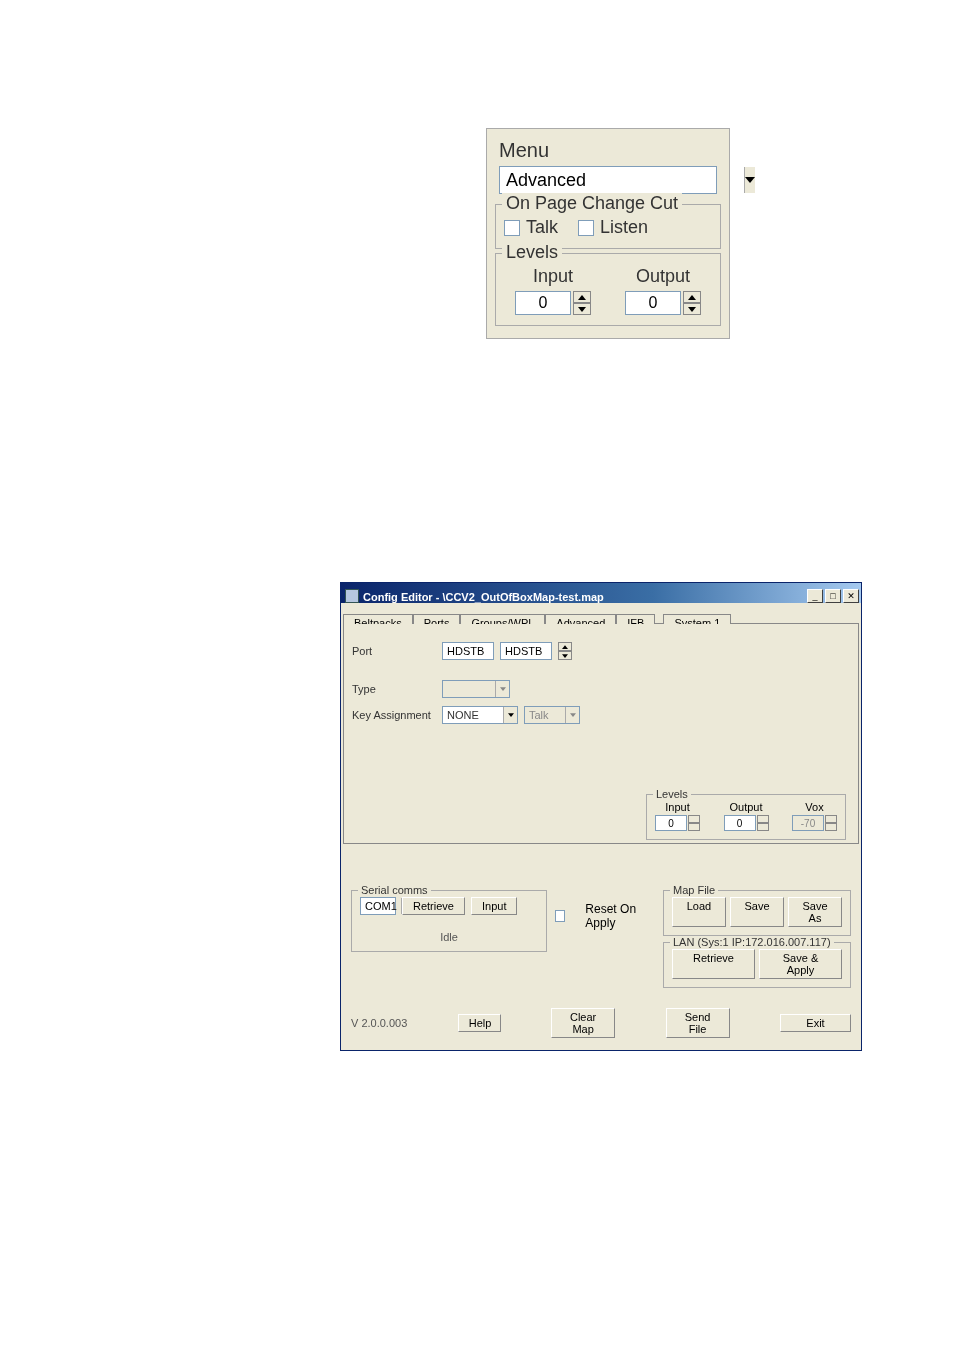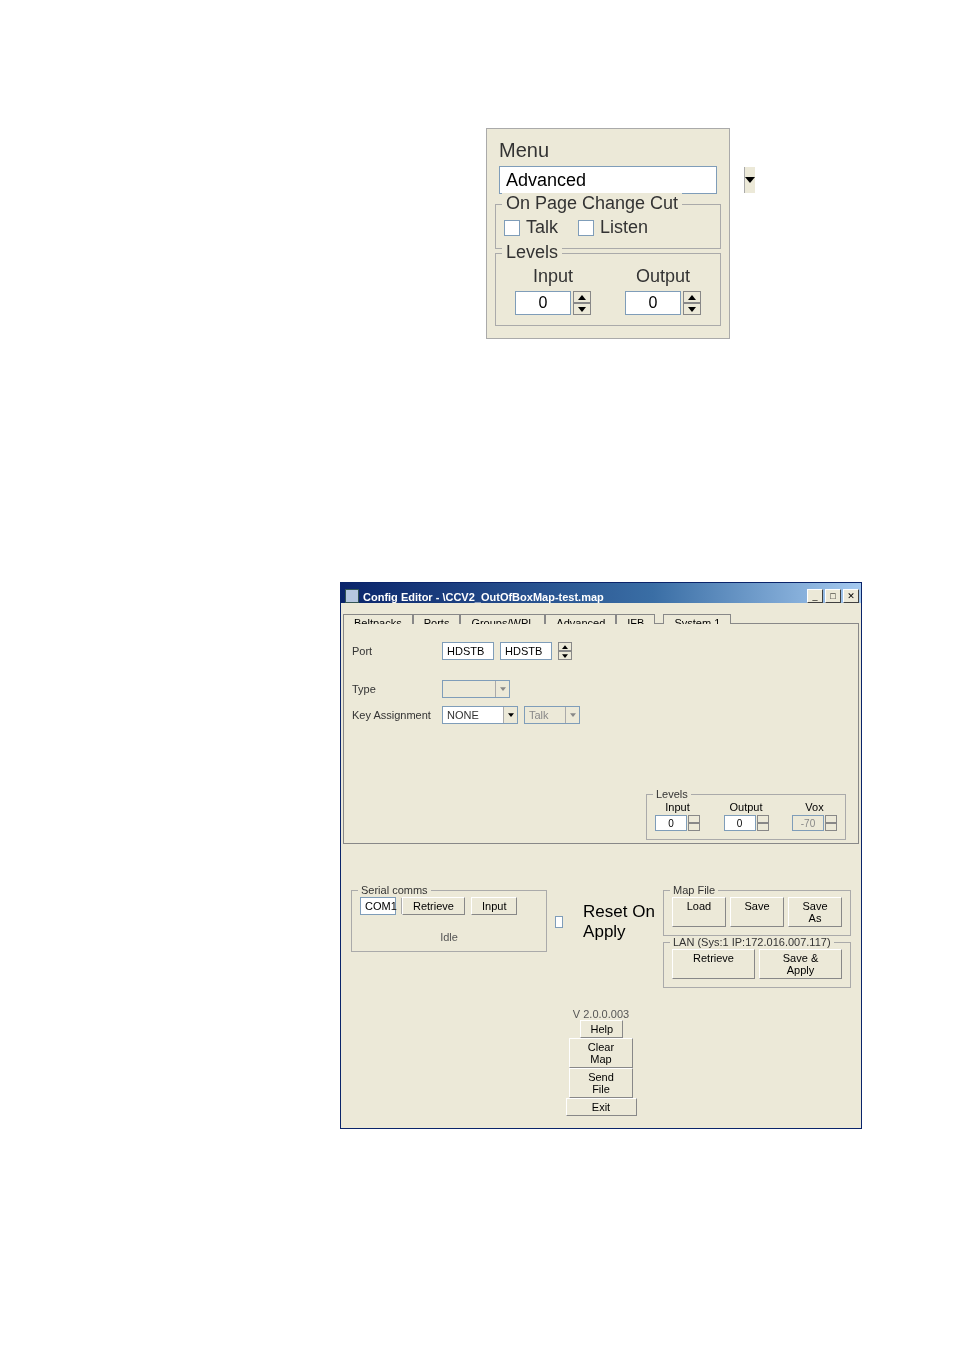--- a/index.html
+++ b/index.html
@@ -46,28 +46,28 @@
 .mini-spin .sb { display: flex; flex-direction: column; }
 .mini-spin .sb div { width: 14px; height: 9px; background: #ece9d8; border: 1px solid #888; display: flex; align-items: center; justify-content: center; cursor: pointer; }
 .fieldset-sm { border: 1px solid #aaa; padding: 6px 8px 8px 8px; position: relative; font-size: 11px; margin: 4px 0; }
 .fieldset-sm .legend-sm { position: absolute; top: -7px; left: 6px; background: #ece9d8; padding: 0 3px; font-size: 11px; color: #333; }
 .btn-sm { border: 1px solid #888; border-top-color: #fff; border-left-color: #fff; background: #ece9d8; padding: 2px 10px; font-size: 11px; cursor: pointer; }
 .bottom-area { padding: 6px 8px 10px 8px; margin-top: 36px; }
 .bottom-grid { display: flex; gap: 8px; align-items: flex-start; }
 .sc-box { width: 196px; }
 .sc-row { display: flex; align-items: center; gap: 6px; }
 .status-idle { text-align: center; color: #555; margin-top: 16px; font-size: 11px; }
-.reset-wrap { display: flex; align-items: center; gap: 20px; font-size: 17px; margin-top: 14px; }
+.reset-wrap { display: flex; align-items: center; gap: 20px; font-size: 12px; margin-top: 14px; }
 .mapfile { flex: 1; }
 .mapfile .mf-row { display: flex; gap: 4px; justify-content: space-between; }
 .mapfile .mf-row .btn-sm { flex: 1; text-align: center; }
 .lan-box { margin-top: 6px; }
 .lan-box .mf-row { display: flex; gap: 4px; justify-content: space-between; }
 .lan-box .mf-row .btn-sm { flex: 1; text-align: center; }
-.footer-row { display: flex; align-items: center; justify-content: space-between; padding: 6px 8px 10px 8px; font-size: 11px; flex-direction: column; }
+.footer-row { display: flex; align-items: center; justify-content: space-between; padding: 6px 8px 10px 8px; font-size: 11px; }
 .footer-row .ver { color: #555; }
 .levels-box { position: absolute; right: 12px; top: 166px; width: 200px; }
 .lvl3-row { display: flex; gap: 10px; justify-content: space-between; font-size: 11px; }
 .lvl3-col { display: flex; flex-direction: column; align-items: center; }
 .lvl3-col .spin-sm { display: flex; margin-top: 2px; }
 .lvl3-col .spin-sm input { width: 32px; height: 16px; border: 1px solid #7f9db9; text-align: center; font-size: 10px; }
 .lvl3-col .spin-sm input.dis { background: #ece9d8; color: #888; }
 .lvl3-col .spin-sm .sb { display: flex; flex-direction: column; margin-left: 1px; }
 .lvl3-col .spin-sm .sb div { width: 12px; height: 8px; background: #ece9d8; border: 1px solid #888; }
 </style>

